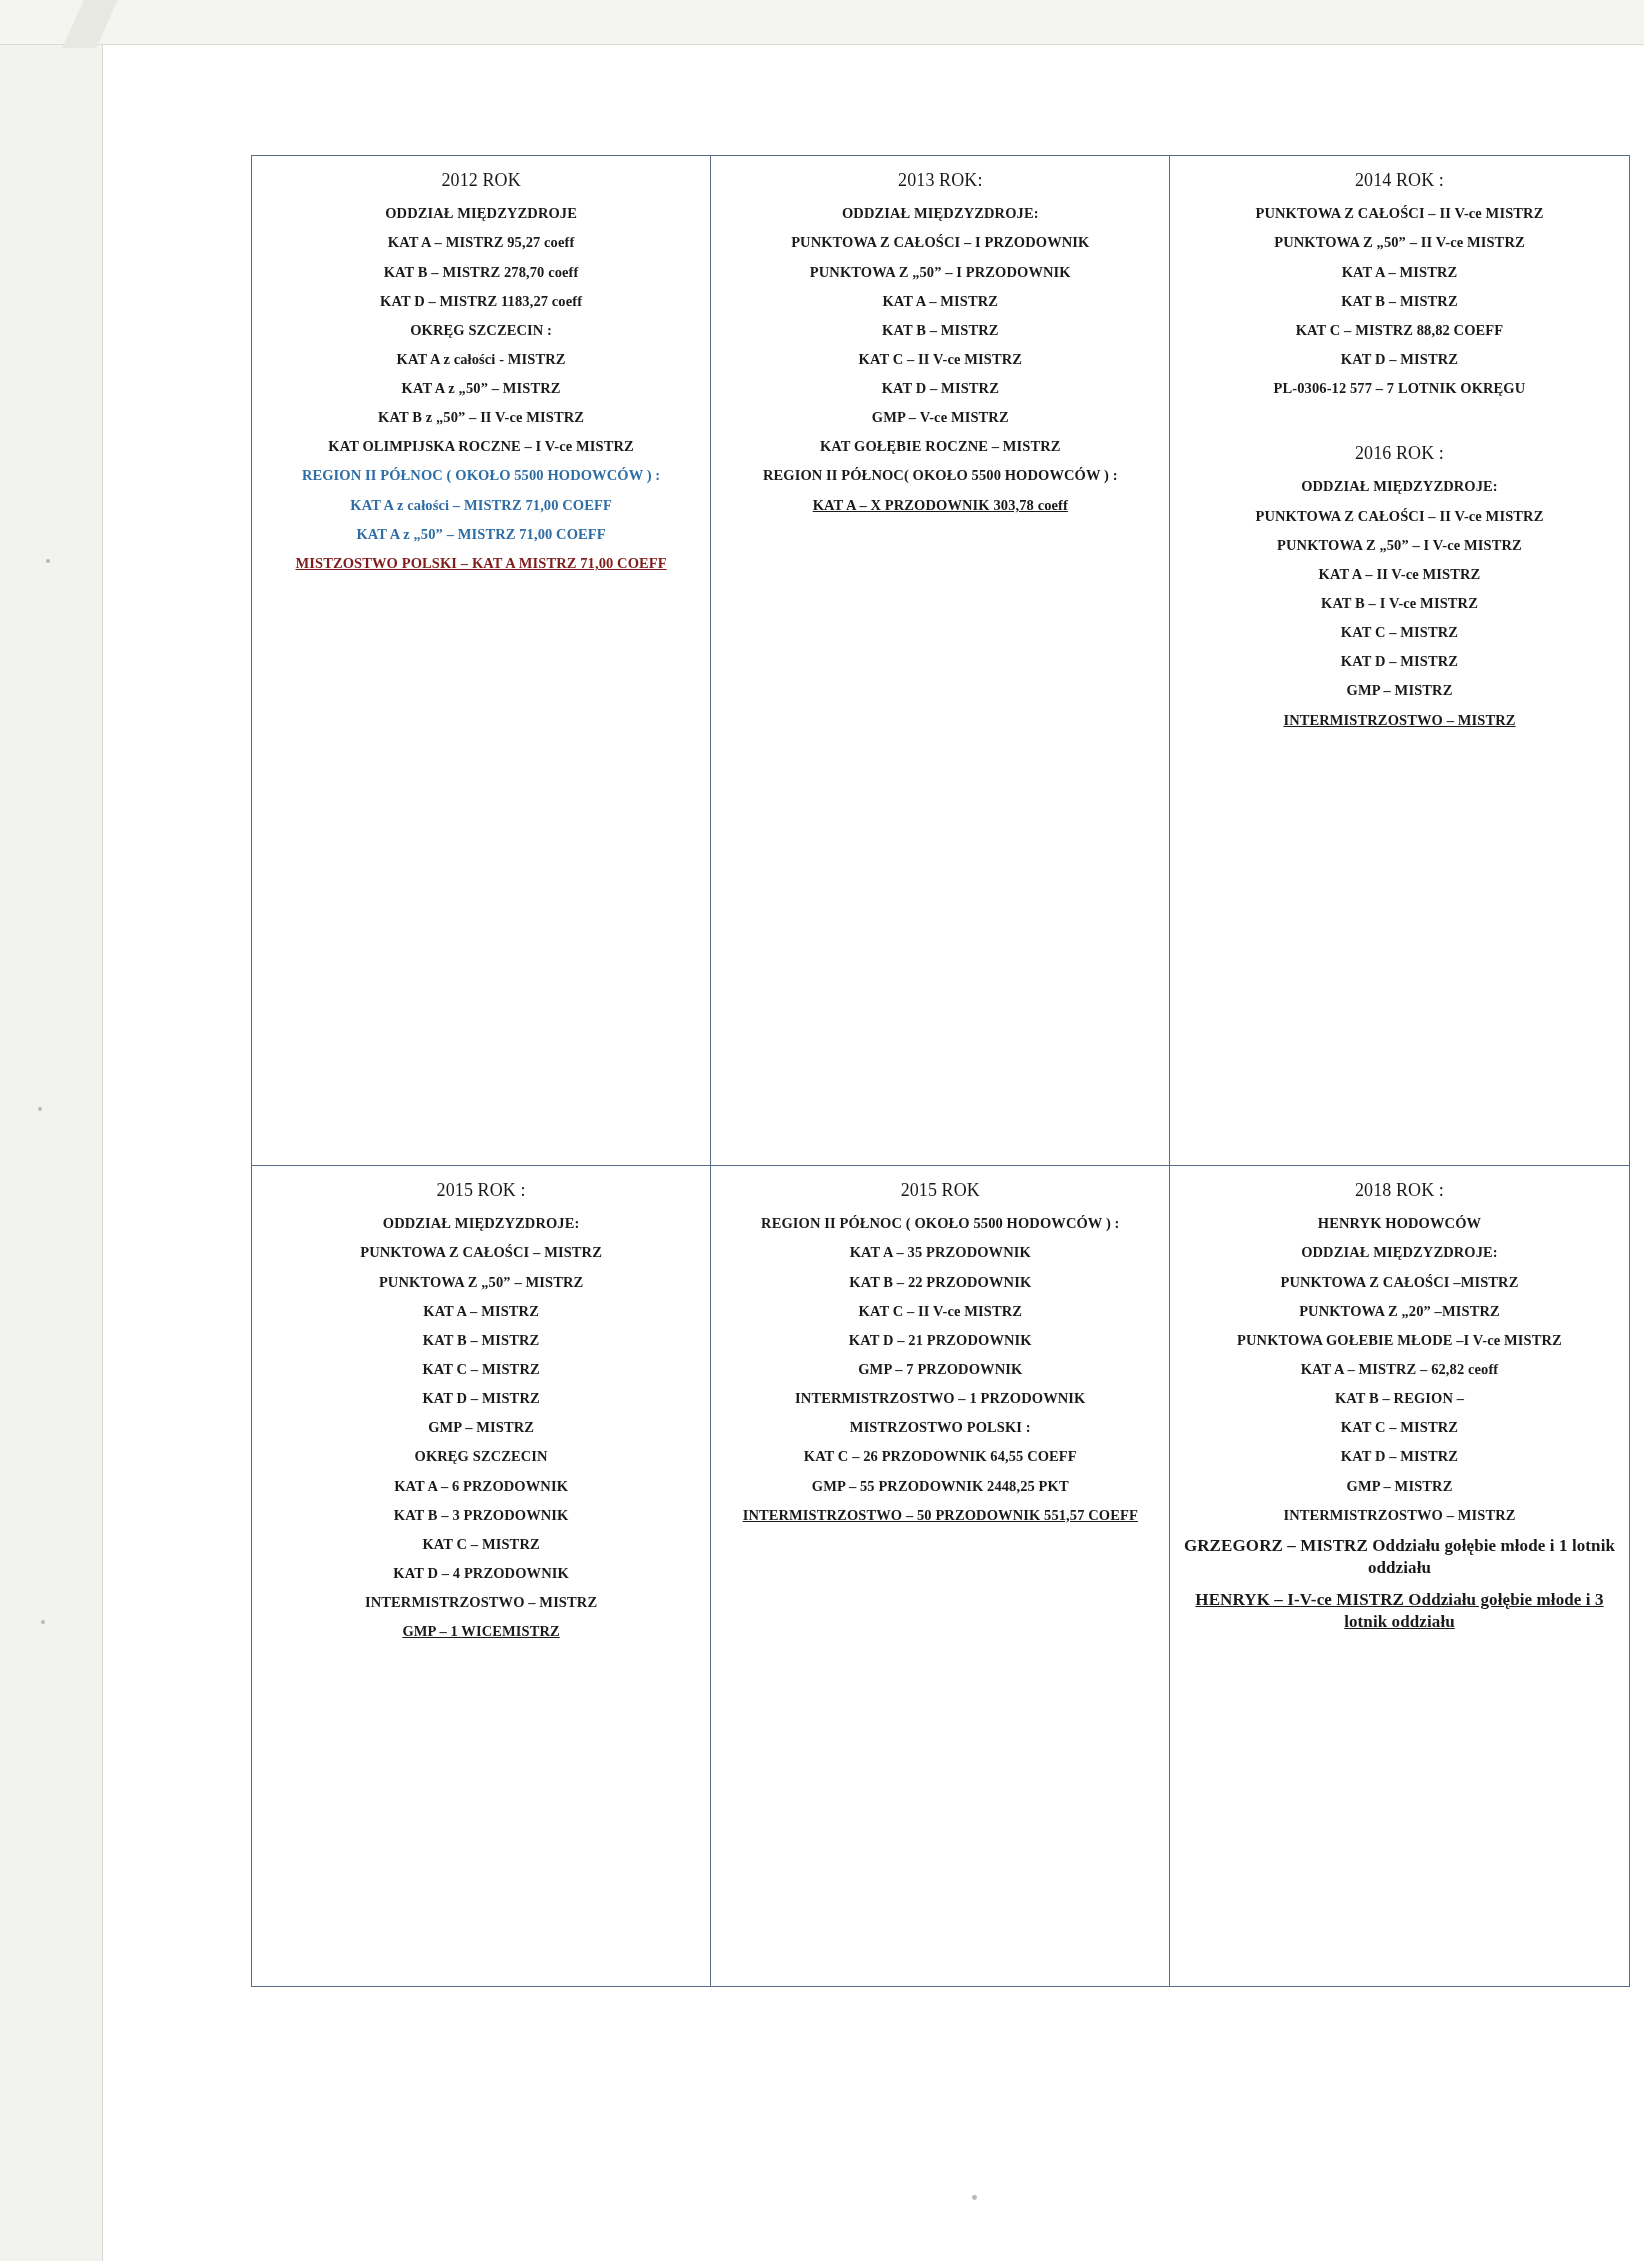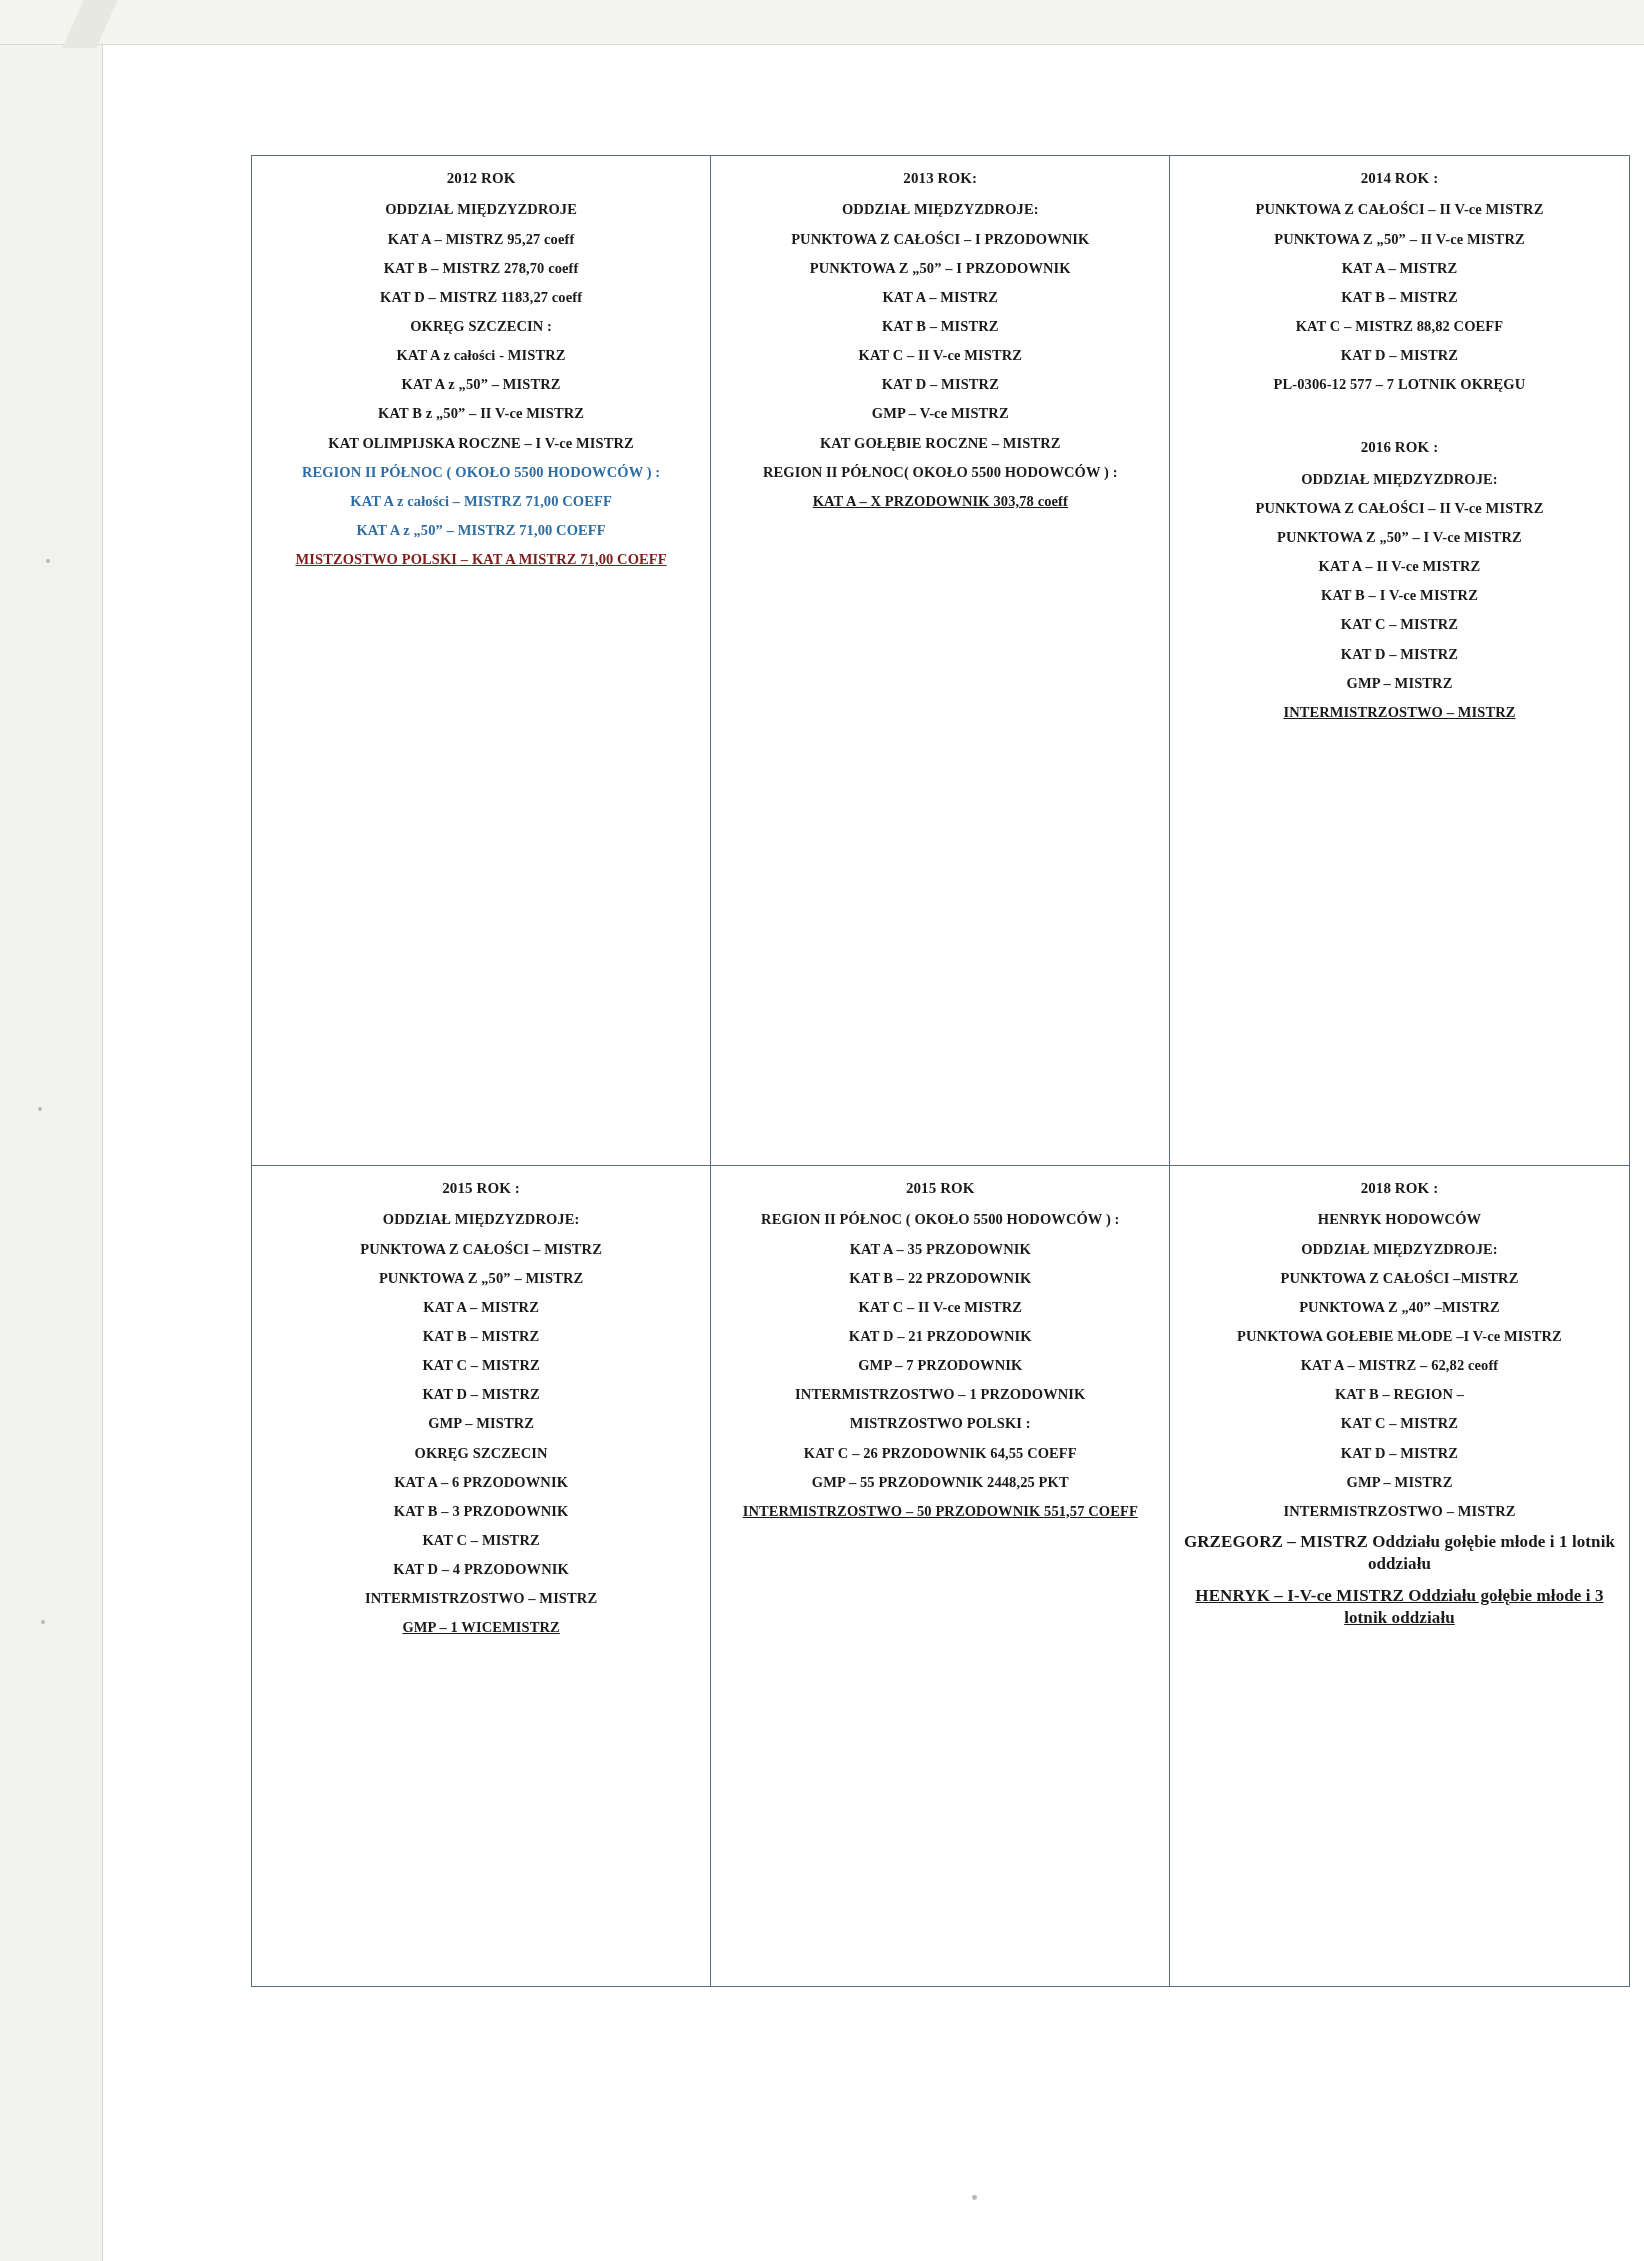--- a/index.html
+++ b/index.html
@@ -84,22 +84,22 @@
     text-align: center;
     color: #1a1a1a;
     font-size: 14.5px;
     line-height: 1.28;
     margin: 0 0 10.6px 0;
     letter-spacing: 0.1px;
   }
   .line:last-child { margin-bottom: 0; text-decoration: underline; }
 
   .hdr {
-    font-weight: bold;
-    font-size: 15px;
+    font-weight: normal;
+    font-size: 18px;
     margin-bottom: 12.6px;
   }
   .bold { font-weight: bold; }
   .blue { color: #2f6ea5; }
   .red  { color: #7f1d1d; }
   .spacer { height: 23px; }
   .small { font-size: 17px; }
 </style>
 </head>
 <body>
@@ -212,21 +212,21 @@
               <div class="line bold">GMP – 55 PRZODOWNIK 2448,25 PKT</div>
               <div class="line bold">INTERMISTRZOSTWO – 50 PRZODOWNIK 551,57 COEFF</div>
             </div>
         </td>
         <td>
           <div class="cell-inner">
               <div class="line hdr">2018 ROK :</div>
               <div class="line bold">HENRYK HODOWCÓW</div>
               <div class="line bold">ODDZIAŁ MIĘDZYZDROJE:</div>
               <div class="line bold">PUNKTOWA Z CAŁOŚCI –MISTRZ</div>
-              <div class="line bold">PUNKTOWA Z „40” –MISTRZ</div>
+              <div class="line bold">PUNKTOWA Z „20” –MISTRZ</div>
               <div class="line bold">PUNKTOWA GOŁEBIE MŁODE –I V-ce MISTRZ</div>
               <div class="line bold">KAT A – MISTRZ – 62,82 ceoff</div>
               <div class="line bold">KAT B – REGION –</div>
               <div class="line bold">KAT C – MISTRZ</div>
               <div class="line bold">KAT D – MISTRZ</div>
               <div class="line bold">GMP – MISTRZ</div>
               <div class="line bold">INTERMISTRZOSTWO – MISTRZ</div>
               <div class="line bold small">GRZEGORZ – MISTRZ Oddziału gołębie młode i 1 lotnik oddziału</div>
               <div class="line bold small">HENRYK – I-V-ce MISTRZ Oddziału gołębie młode i 3 lotnik oddziału</div>
             </div>

